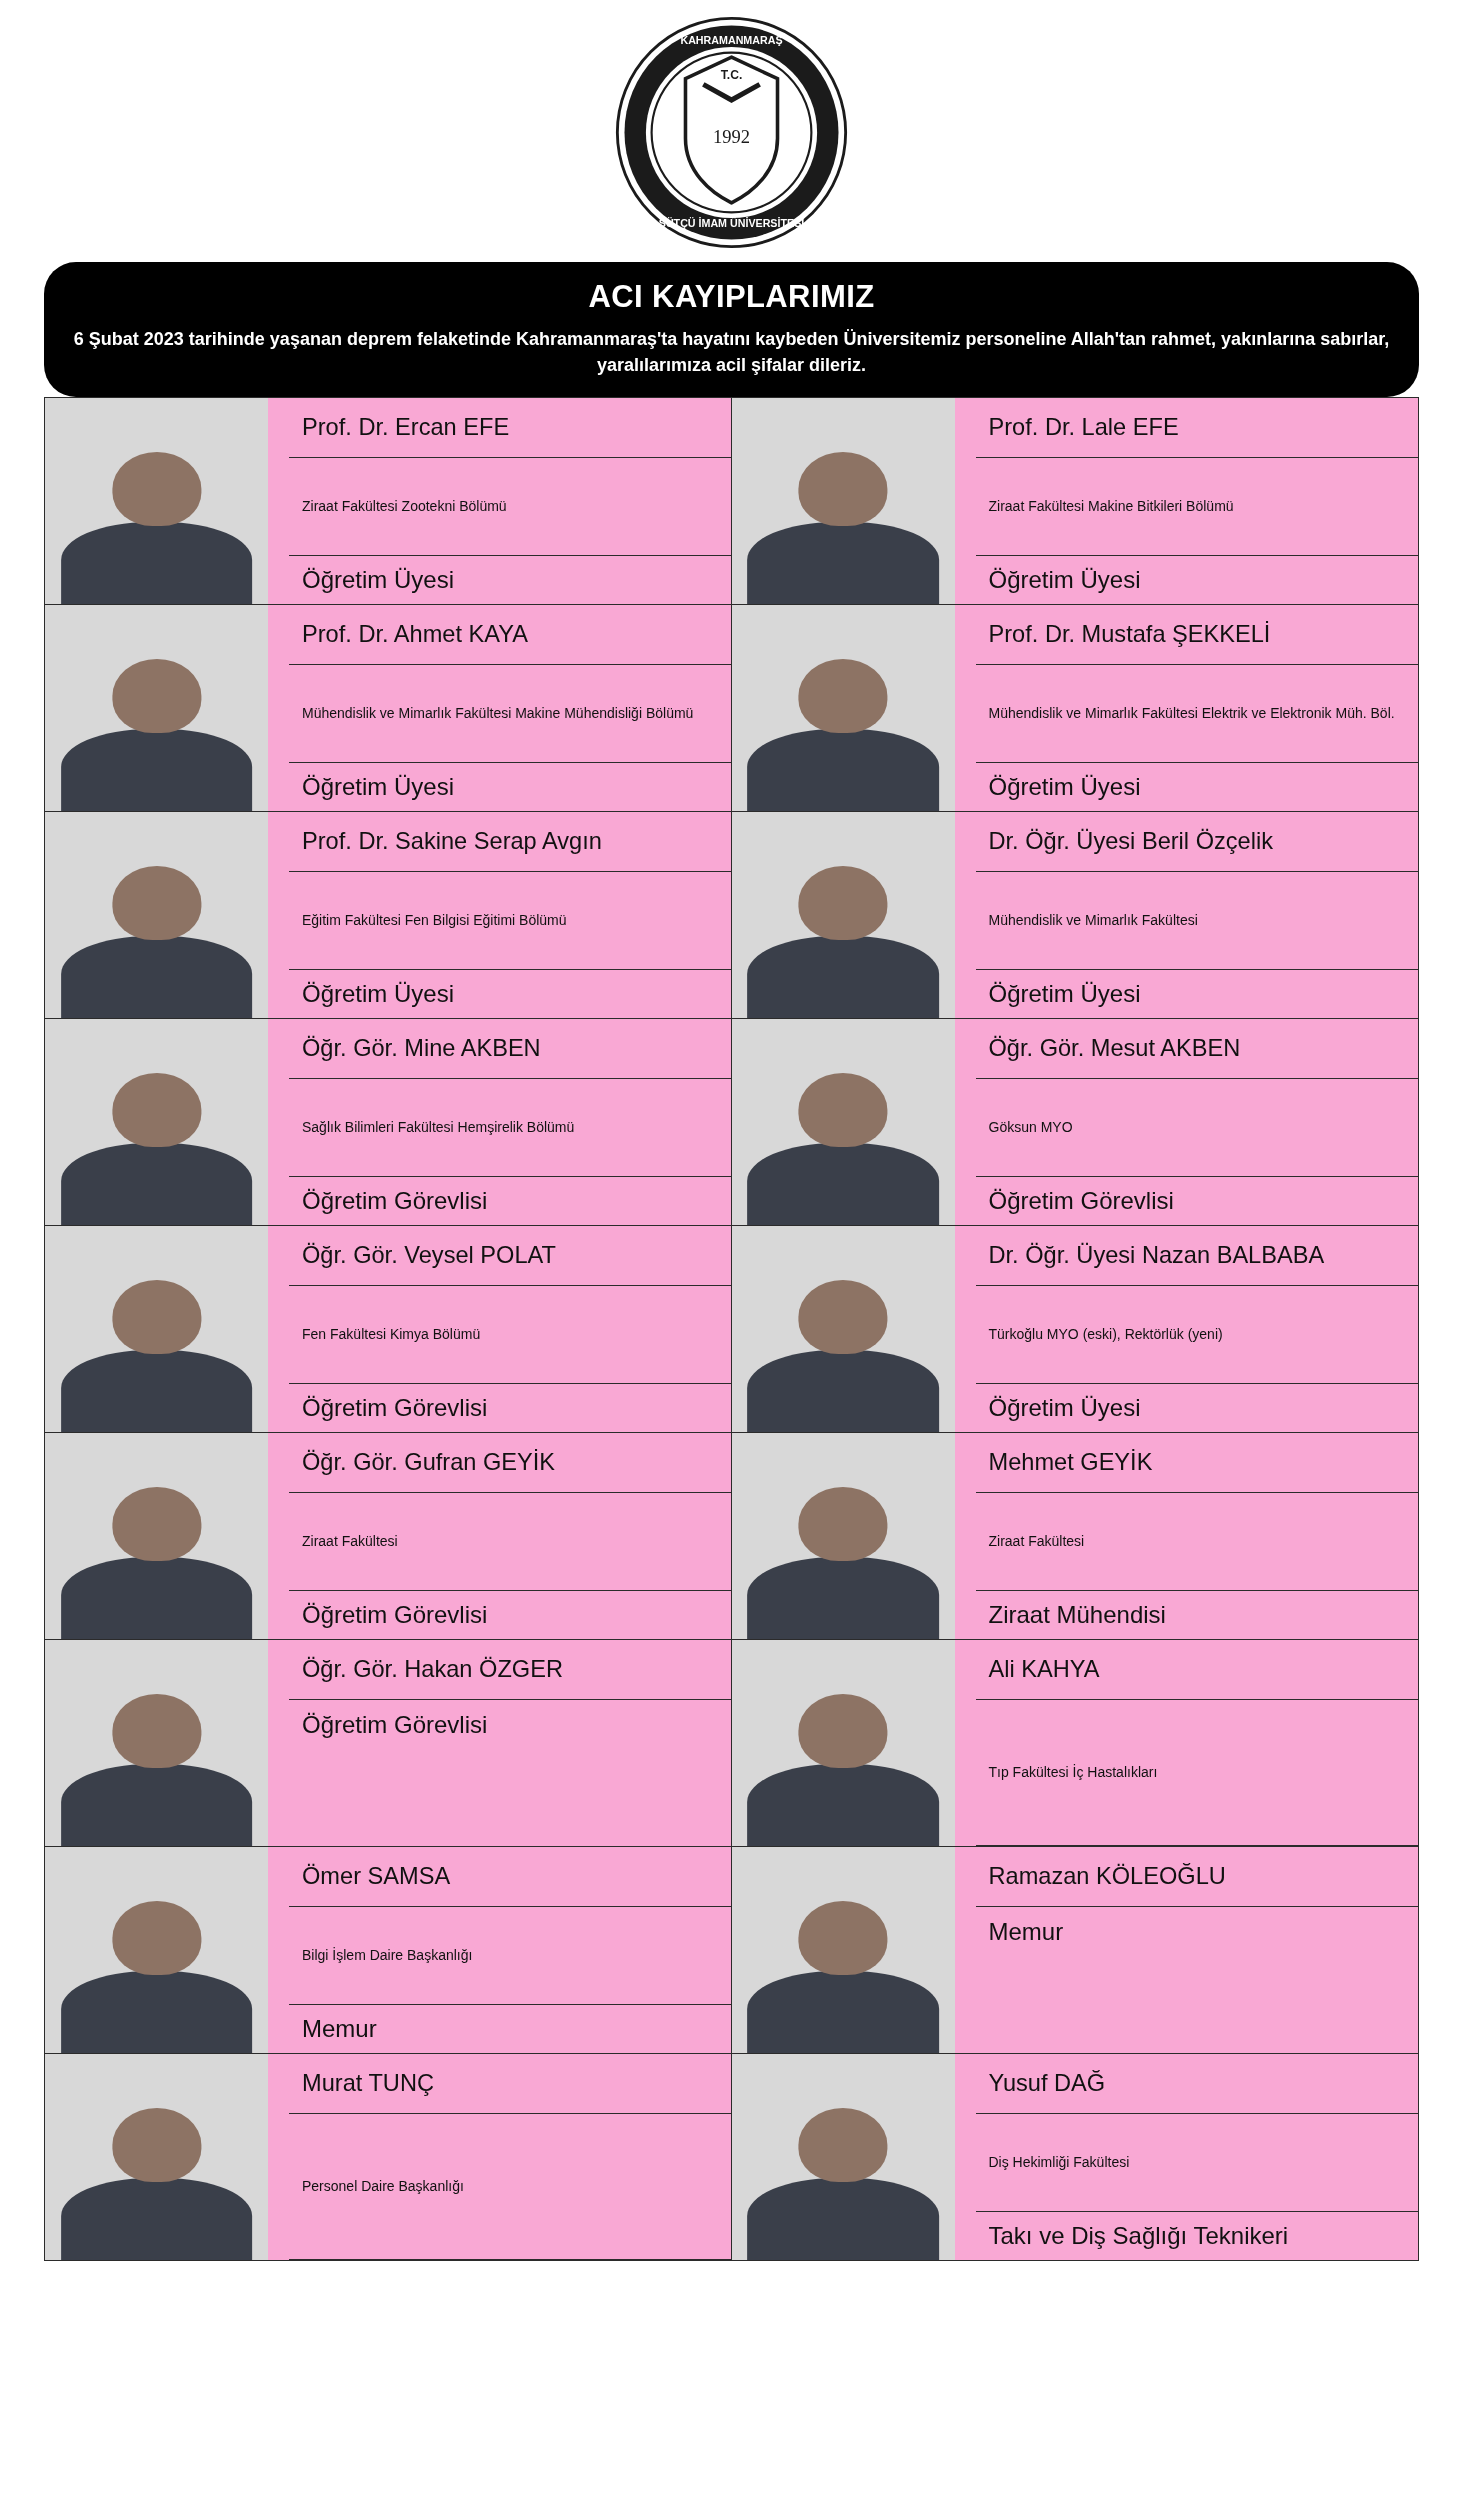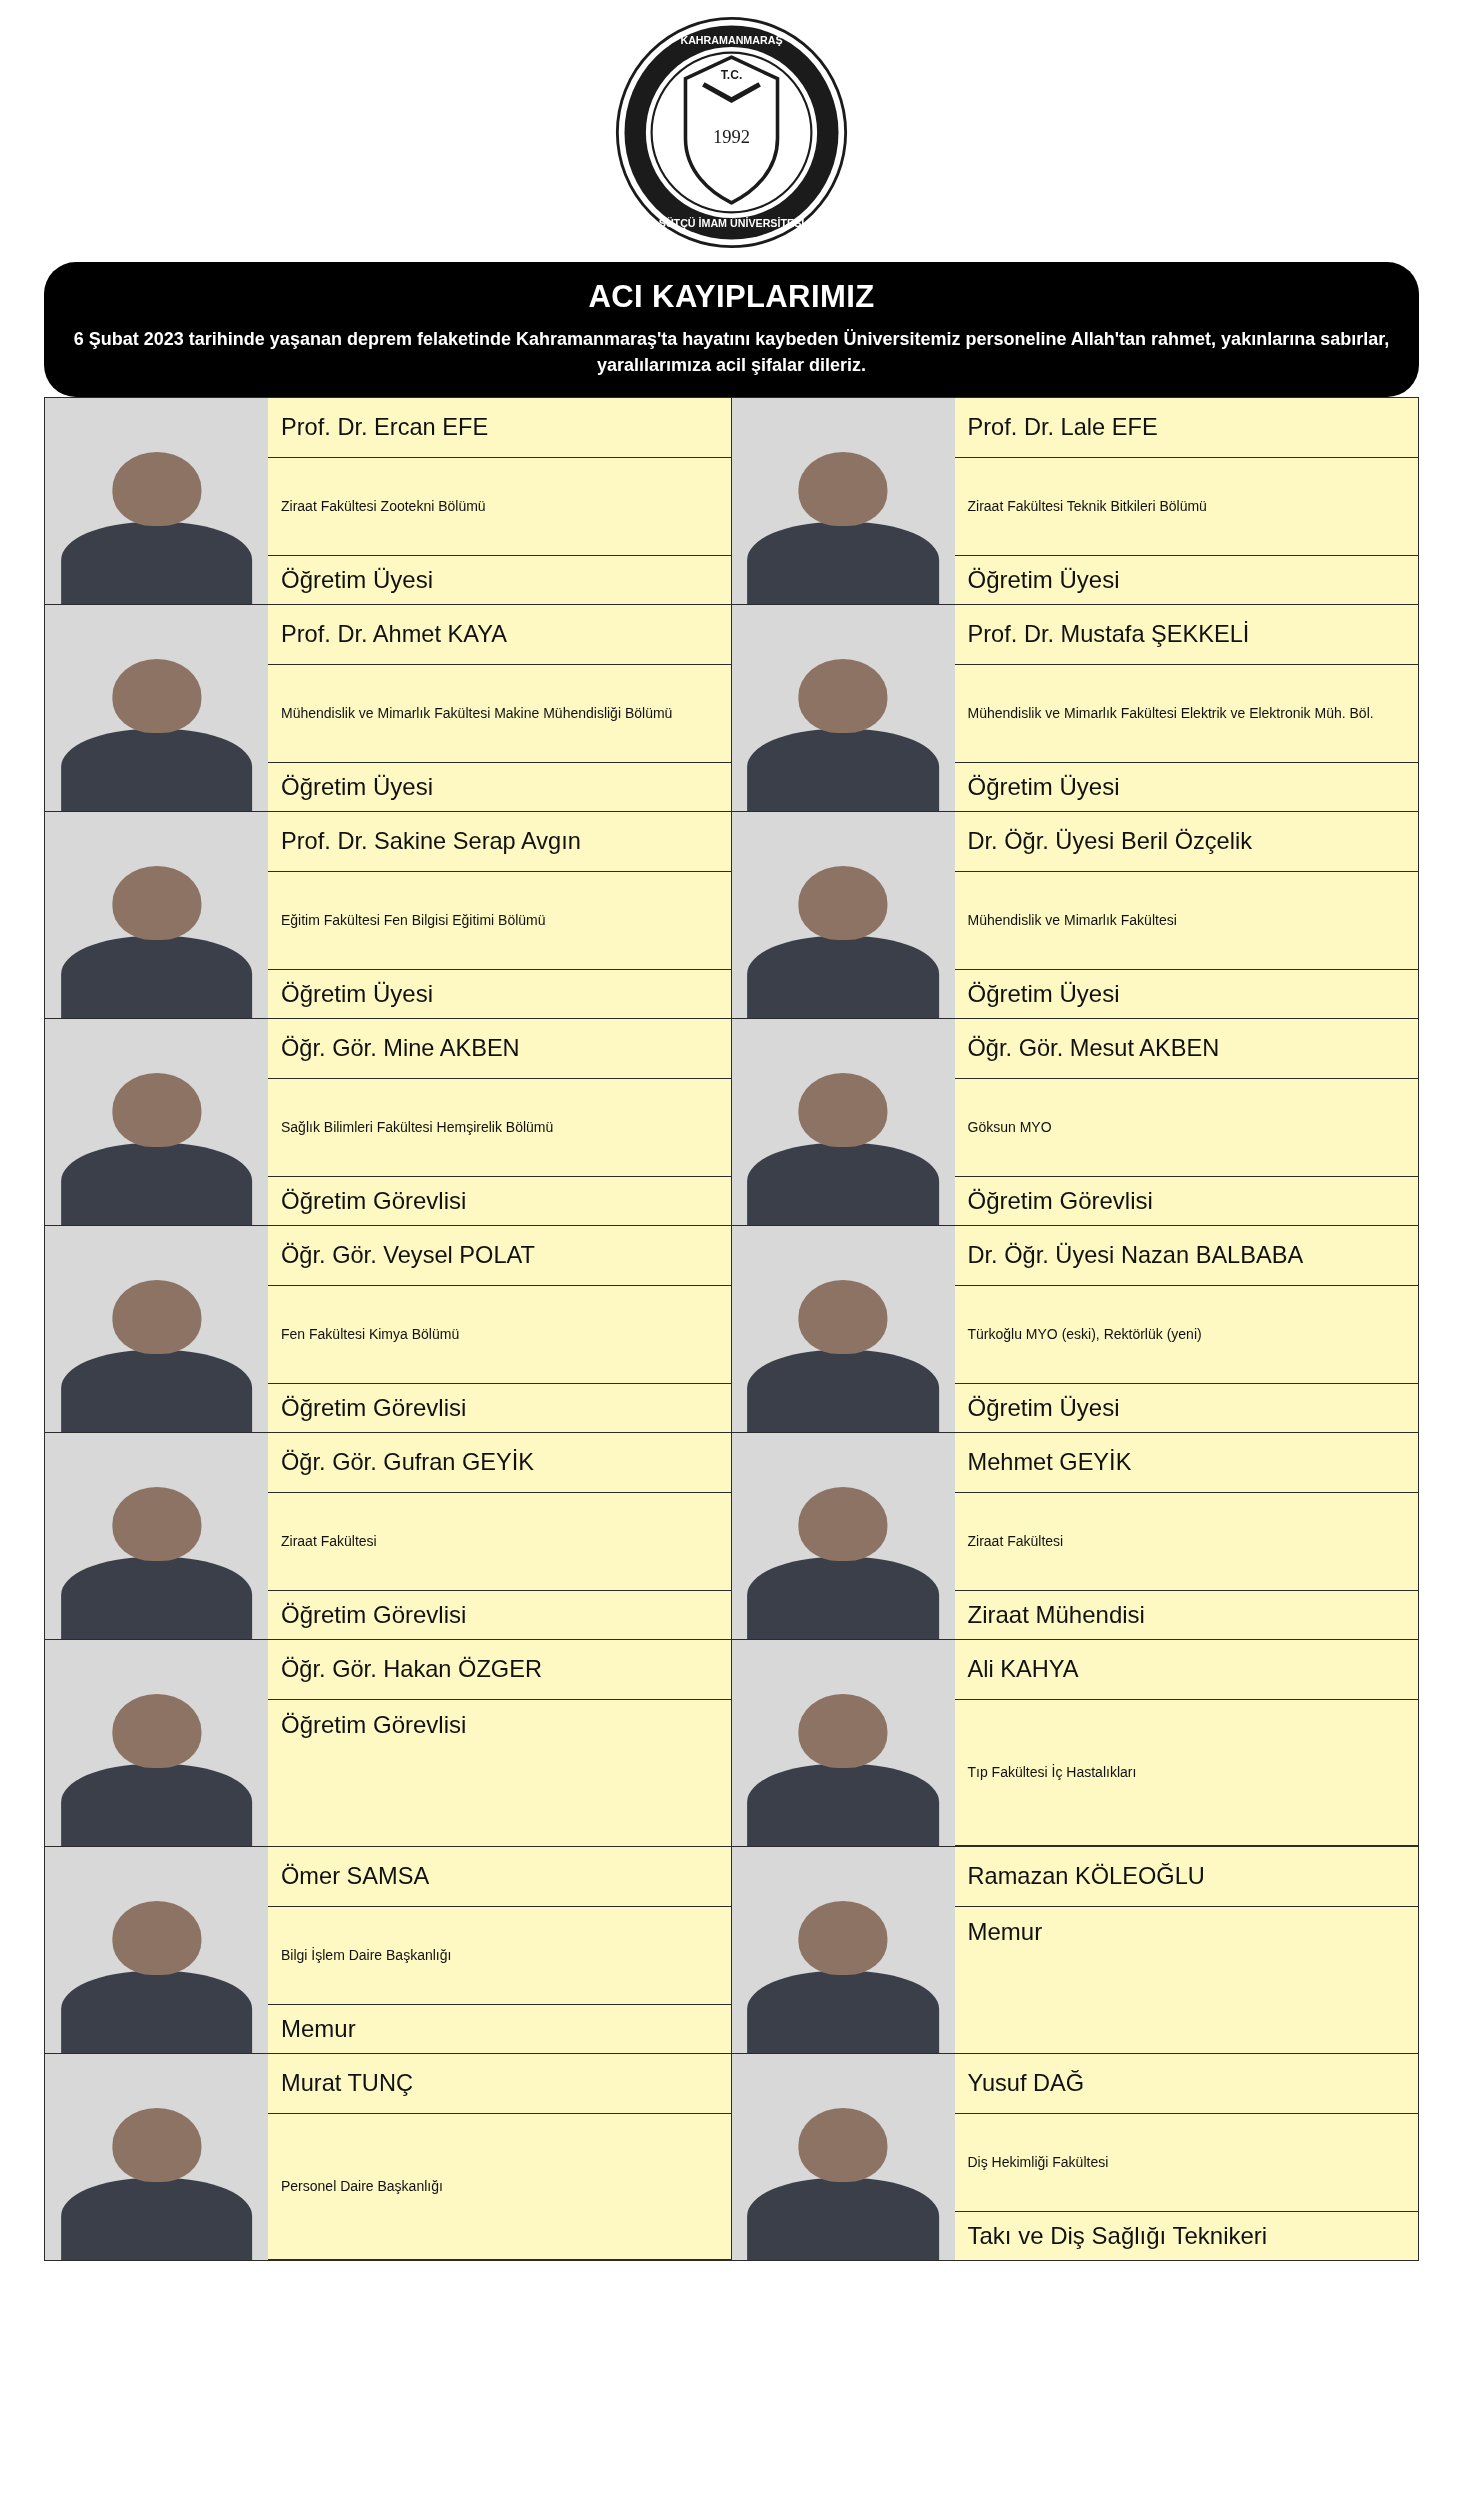--- a/index.html
+++ b/index.html
@@ -65,21 +65,22 @@
     border-right: 1.4px solid #2b2b2b;
     border-bottom: 1.4px solid #2b2b2b;
     display: flex;
     flex-wrap: wrap;
   }
   .cell {
     width: 50%;
     display: flex;
     border-top: 1.4px solid #2b2b2b;
     min-height: 207px;
-    background: #fef9c3;
+    background: #f9a8d4;
+    gap: 21px;
   }
   .cell:nth-child(odd) {
     border-right: 1.4px solid #2b2b2b;
   }
 
   .photo {
     width: 223px;
     flex: 0 0 223px;
     background: #d8d8d8;
     position: relative;
@@ -192,21 +193,21 @@
         </div>
       </div>
       <div class="cell">
         <div class="photo">
           <div class="ph-bg"></div>
           <div class="ph-body"></div>
           <div class="ph-head"></div>
         </div>
         <div class="info">
           <div class="name">Prof. Dr. Lale EFE</div>
-          <div class="dept">Ziraat Fakültesi Teknik Bitkileri Bölümü</div>
+          <div class="dept">Ziraat Fakültesi Makine Bitkileri Bölümü</div>
           <div class="title">Öğretim Üyesi</div>
         </div>
       </div>
       <div class="cell">
         <div class="photo">
           <div class="ph-bg"></div>
           <div class="ph-body"></div>
           <div class="ph-head"></div>
         </div>
         <div class="info">

